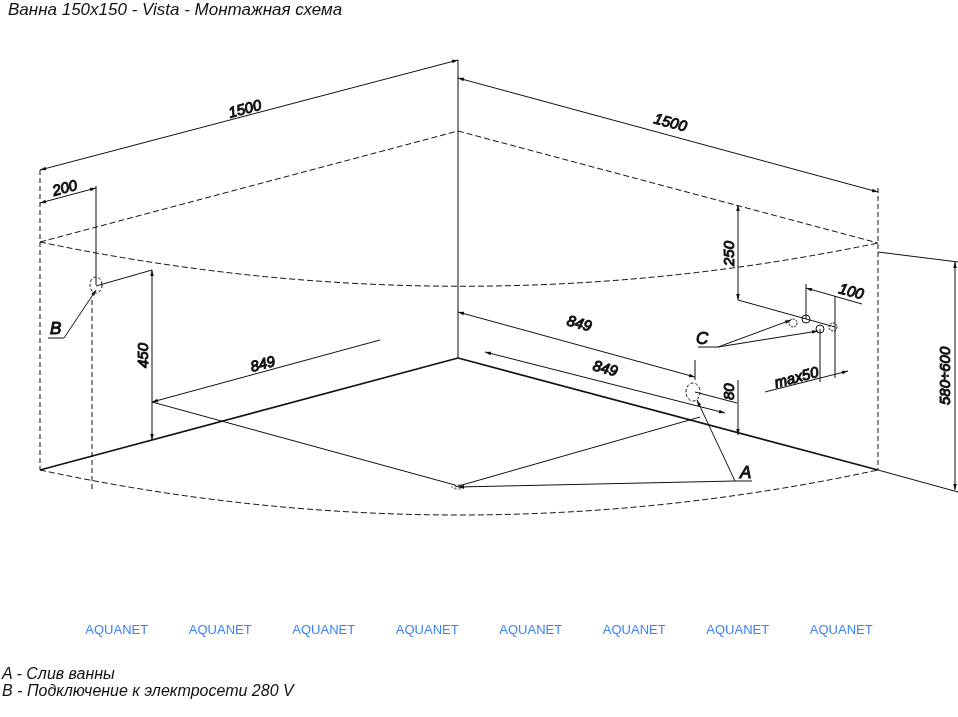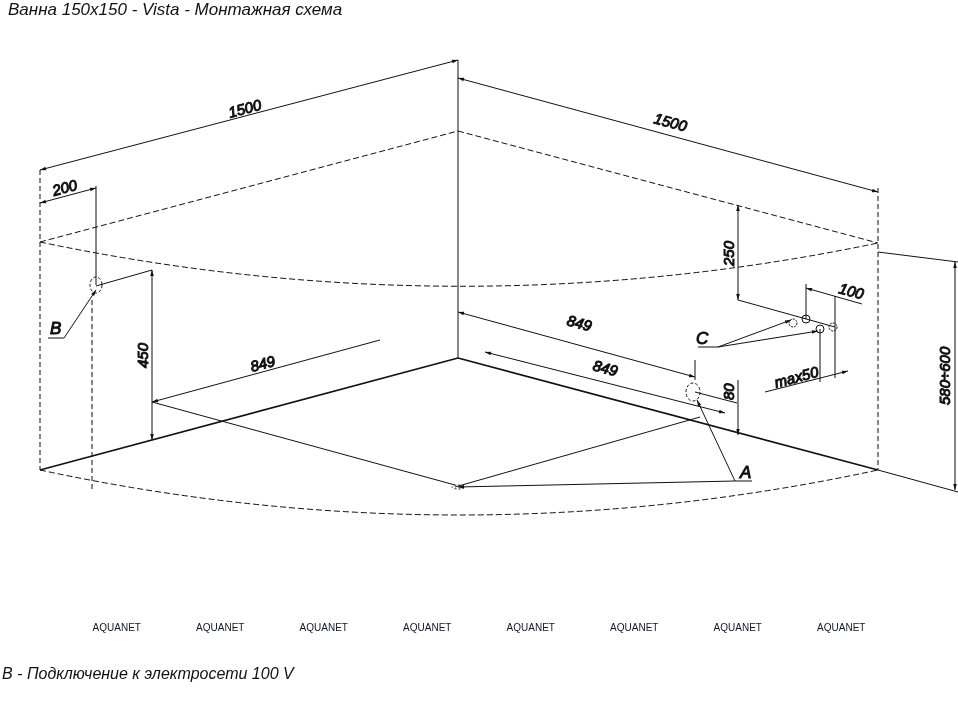--- a/index.html
+++ b/index.html
@@ -2,21 +2,21 @@
 <html><head>
 <meta charset="utf-8">
 <style>
   html,body{margin:0;padding:0;background:#fff;}
   body{width:958px;height:717px;position:relative;overflow:hidden;font-family:"Liberation Sans",sans-serif;}
   .title{position:absolute;left:8px;width:958px;top:0;text-align:left;font-size:17px;font-style:italic;color:#111;}
   svg{position:absolute;left:0;top:0;}
   .dim{font-family:"Liberation Sans",sans-serif;font-size:15px;font-style:italic;fill:#111;}
   .lbl{font-family:"Liberation Sans",sans-serif;font-size:17px;font-style:italic;fill:#111;}
   .wm{position:absolute;top:622px;left:0;width:958px;display:flex;justify-content:space-around;padding:0 65px;box-sizing:border-box;}
-  .wm span{color:#0f172a;font-size:10px;}
+  .wm span{color:#3b82f6;font-size:13px;}
   .legend{position:absolute;left:2px;top:665px;font-size:16px;font-style:italic;line-height:17px;color:#111;}
 </style>
 </head>
 <body>
 
 <div class="title">Ванна 150x150 - Vista - Монтажная схема</div>
 
 <svg width="958" height="717" stroke="#111" fill="none" stroke-width="1">
   <defs>
     <marker id="ar" viewBox="0 0 10 10" refX="10" refY="5" markerWidth="8" markerHeight="6" orient="auto-start-reverse">
@@ -105,14 +105,15 @@
   <span>AQUANET</span>
   <span>AQUANET</span>
   <span>AQUANET</span>
   <span>AQUANET</span>
   <span>AQUANET</span>
   <span>AQUANET</span>
   <span>AQUANET</span>
 </div>
 
 <div class="legend">
-  <div>B - Подключение к электросети 100 V</div>
+  <div>A - Слив ванны</div>
+  <div>B - Подключение к электросети 280 V</div>
 </div>
 
 </body></html>

